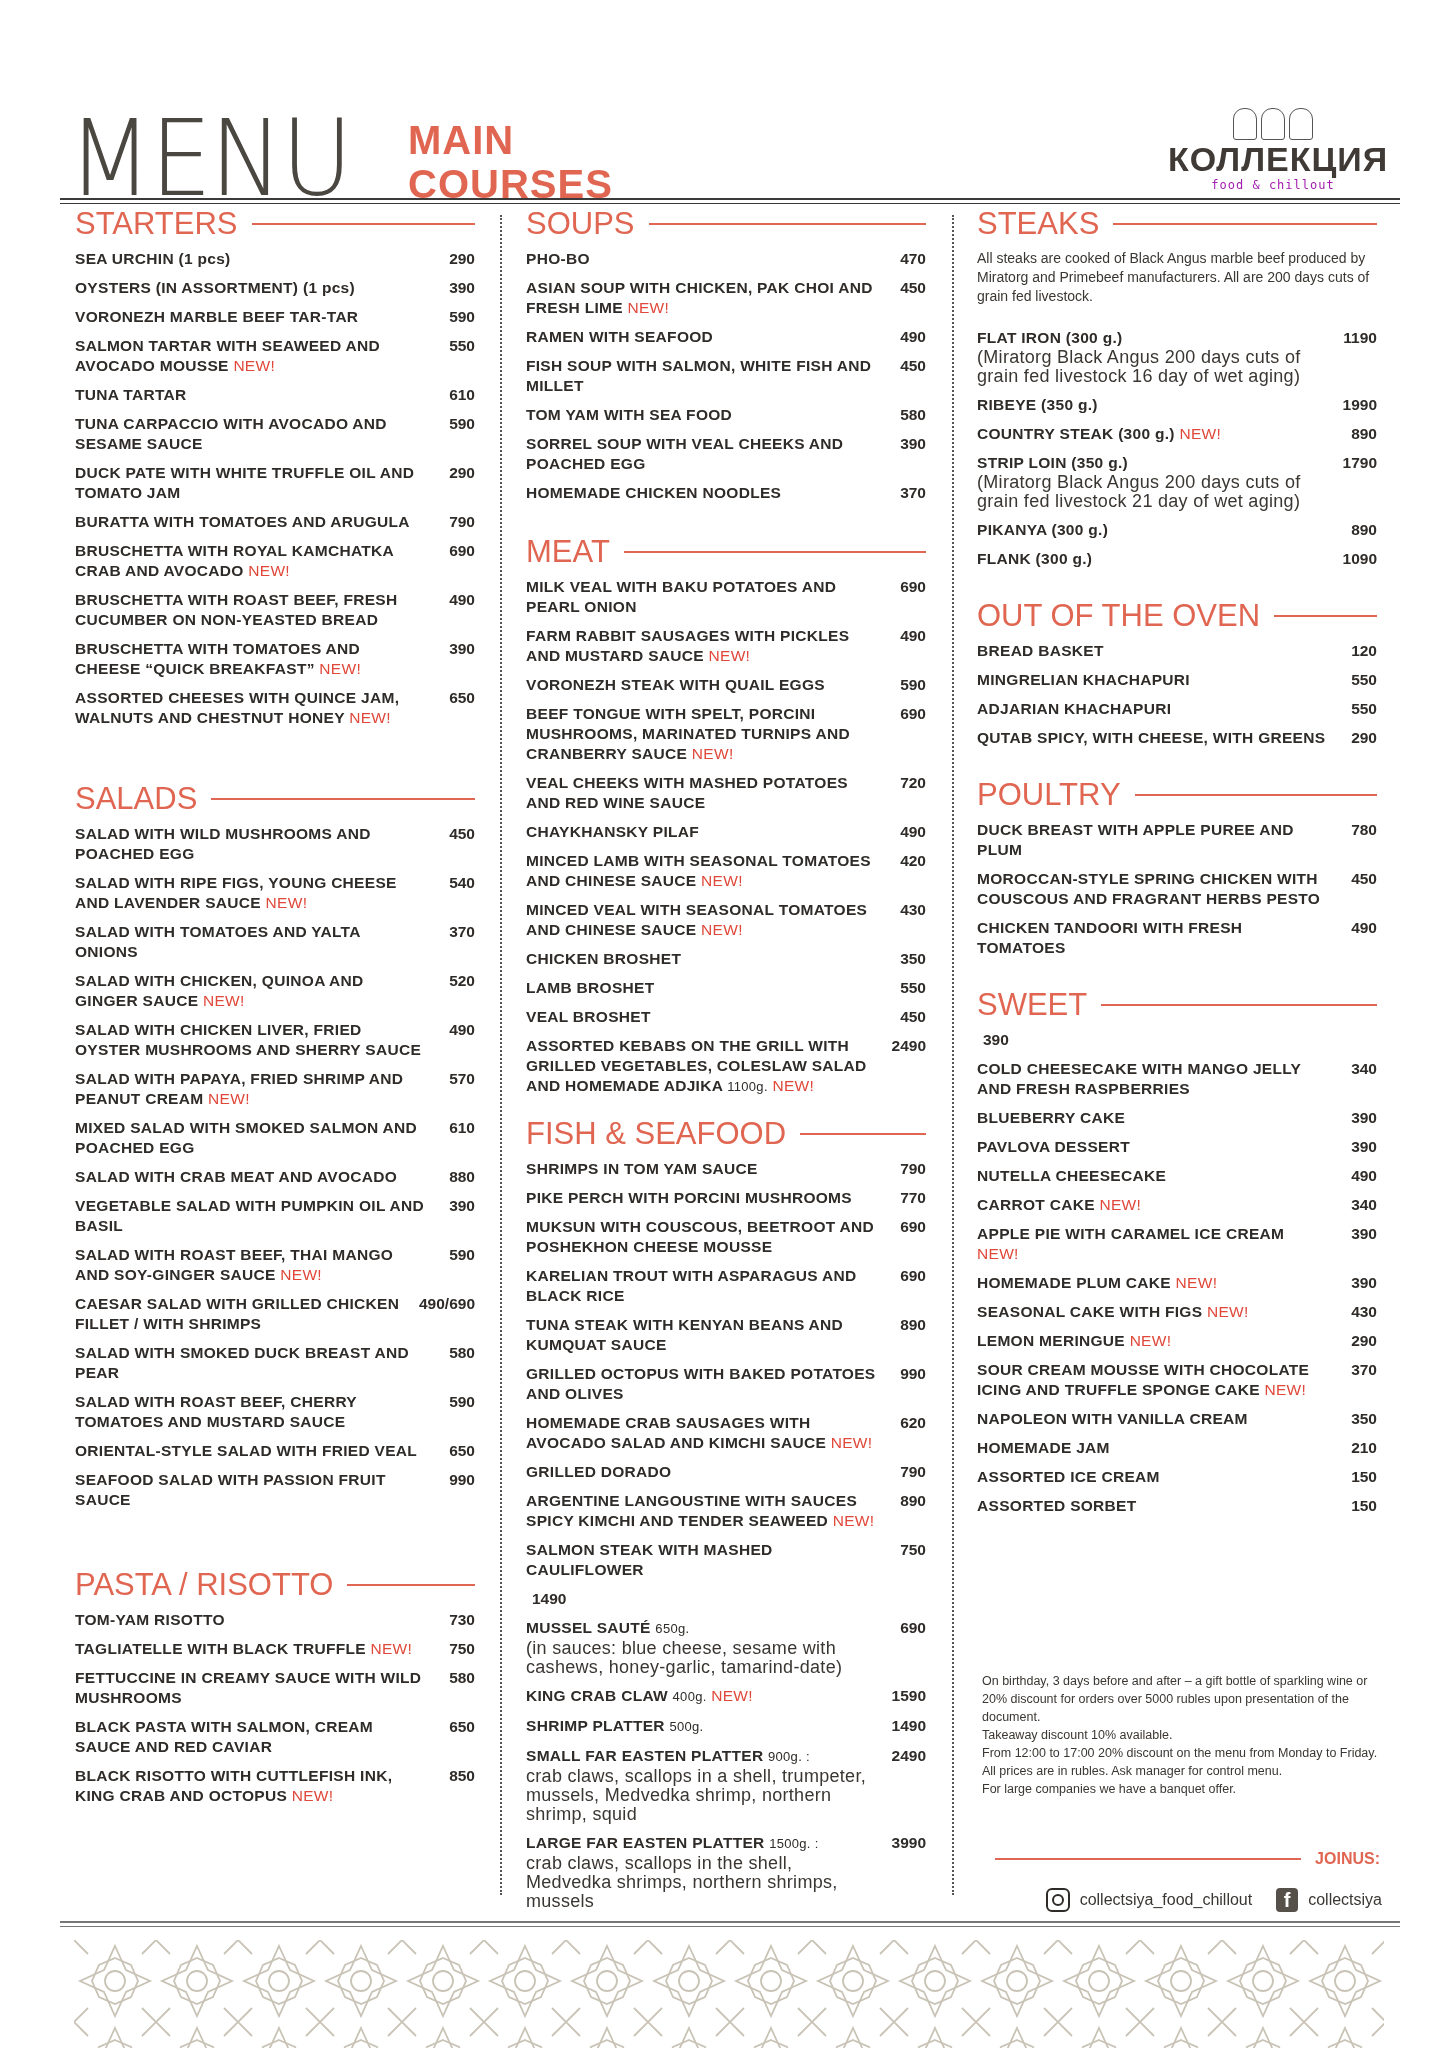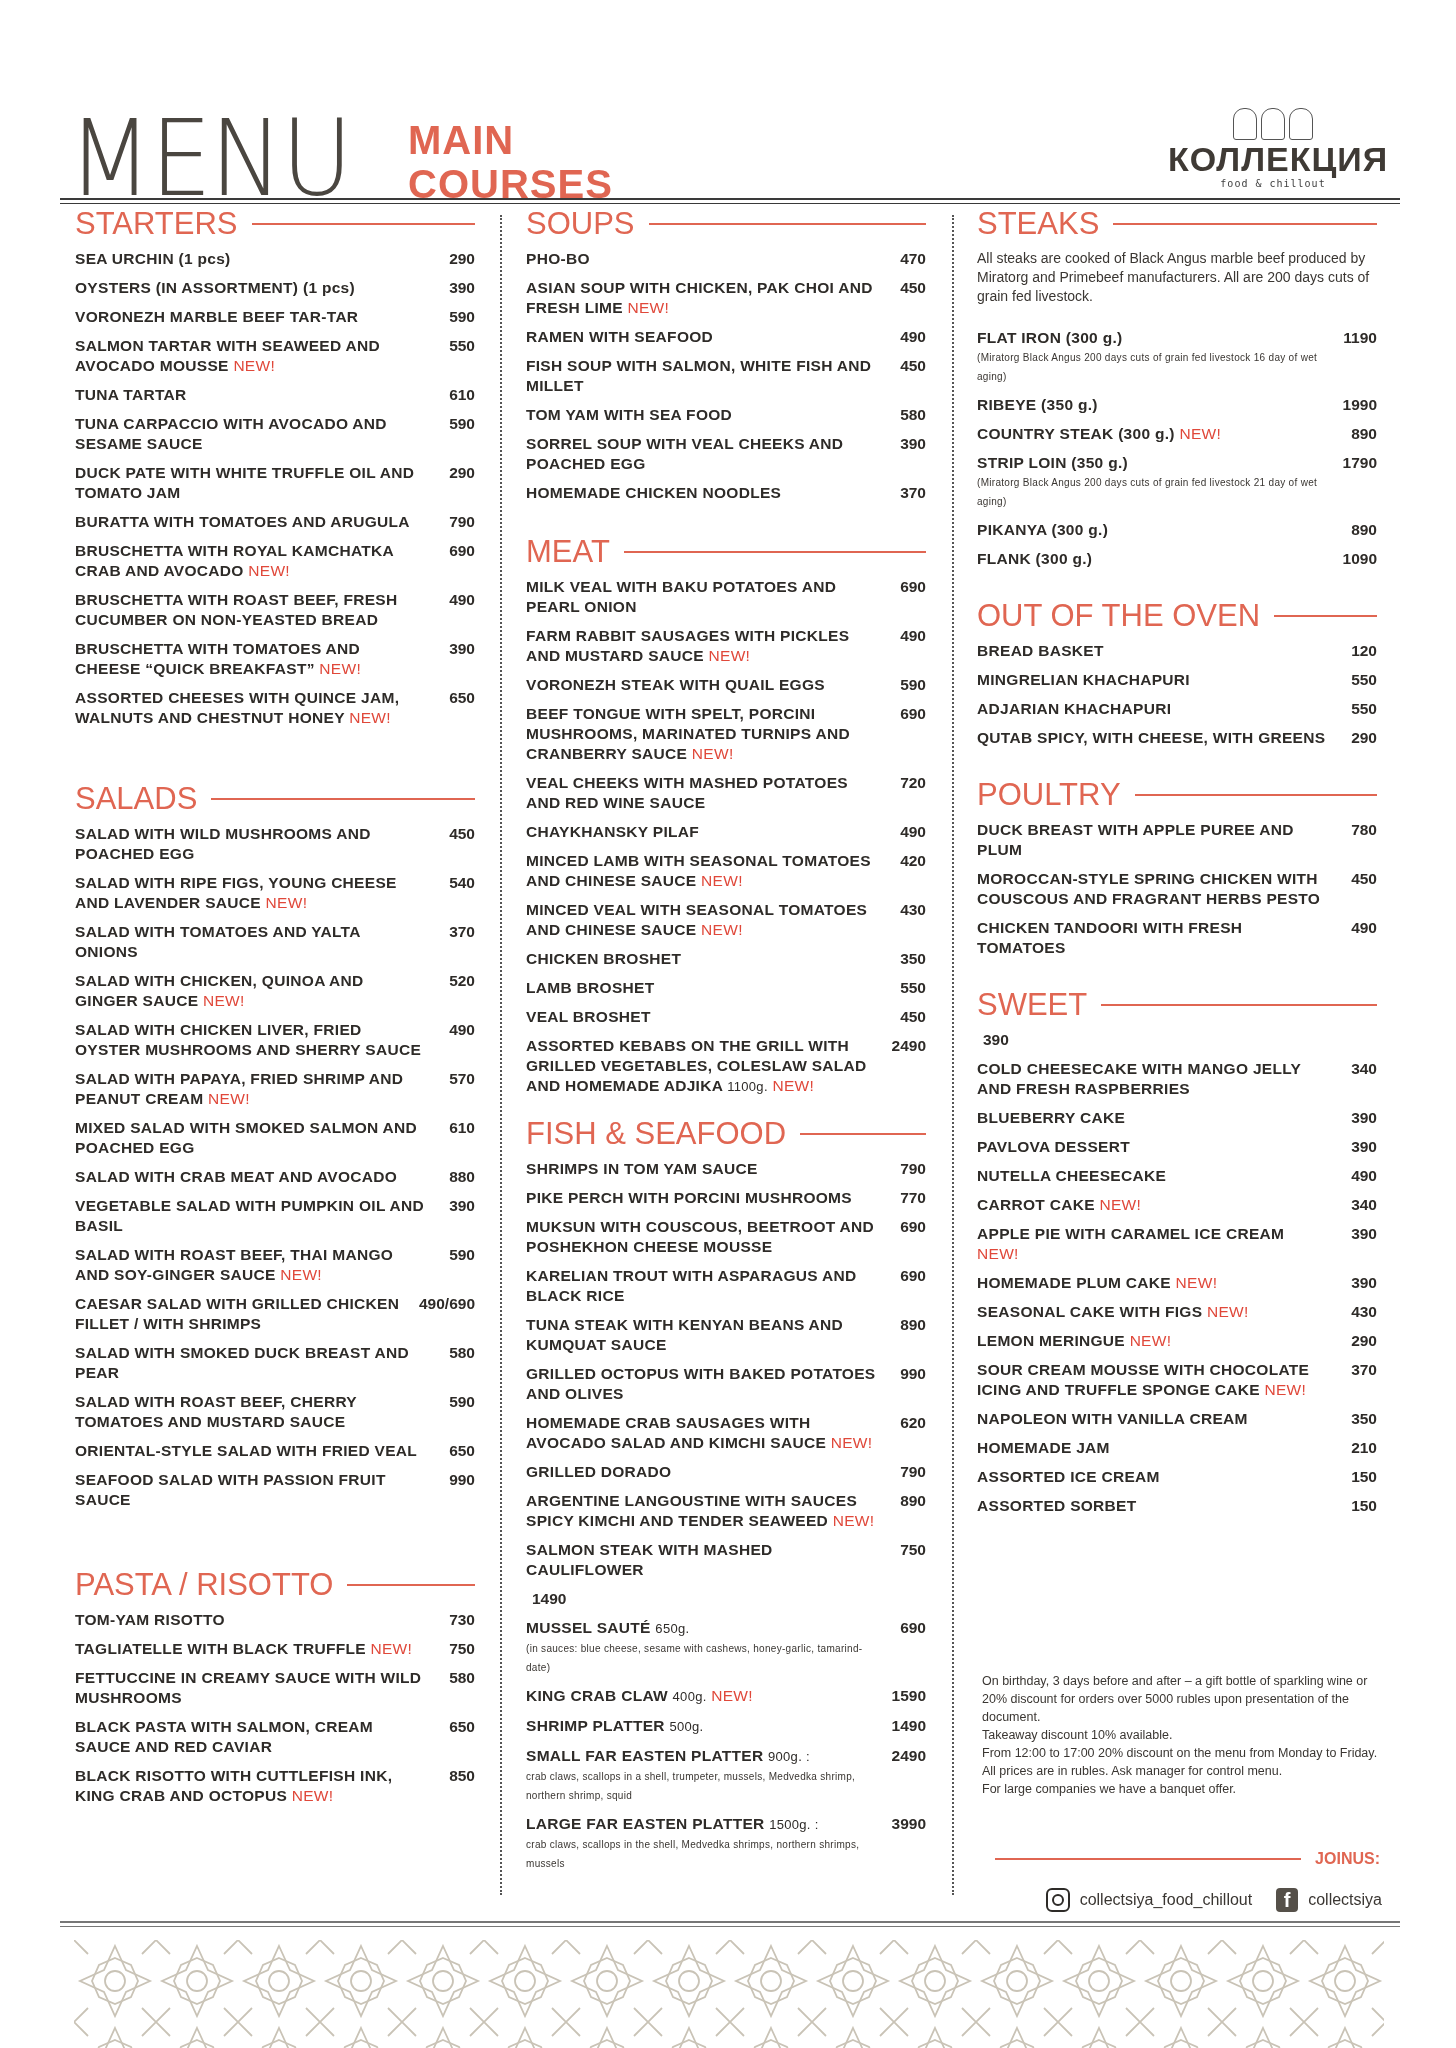--- a/index.html
+++ b/index.html
@@ -8,37 +8,37 @@
     font-family:"Liberation Sans", sans-serif; color:#2e2b28;
   }
   .header { position:absolute; left:60px; top:80px; width:1340px; height:110px;margin-top:24px; }
   .menu-title { position:absolute; left:8px; top:0; font-family:"DejaVu Sans", sans-serif; font-weight:300;
     font-size:106px; letter-spacing:-2px; color:#4a4640; line-height:110px; transform:scaleX(0.92); transform-origin:left; }
   .subtitle { position:absolute; left:348px; top:14px; color:#e06652; font-size:40px; font-weight:bold; line-height:44px; letter-spacing:1px; }
   .logo { position:absolute; right:22px; top:0; width:210px; text-align:center; }
   .logo-people { height:36px; display:flex; justify-content:center; gap:4px; align-items:flex-end; }
   .logo-people span { display:inline-block; width:22px; height:30px; border:1.5px solid #555; border-radius:11px 11px 3px 3px; }
   .logo-name { font-size:34px; font-weight:bold; color:#3f3a35; letter-spacing:1px; line-height:38px; }
-  .logo-tag { font-family:"DejaVu Sans Mono", monospace; font-size:10px; color:#404040; letter-spacing:1px; }
+  .logo-tag { font-family:"DejaVu Sans Mono", monospace; font-size:12px; color:#a21caf; letter-spacing:1px; }
   .rule-double { position:absolute; left:60px; width:1340px; border-top:2px solid #3a3a3a; height:3px; border-bottom:1px solid #3a3a3a; }
   .col { position:absolute; top:205px; }
   .col1 { left:75px; width:400px; }
   .col2 { left:526px; width:400px; }
   .col3 { left:977px; width:400px; }
   .vdots { position:absolute; top:215px; height:1680px; border-left:2px dotted #555; }
   .section { margin-bottom:28px; }
   .sec-head { display:flex; align-items:center; margin-bottom:6px; }
   .sec-title { color:#e06652; font-size:31px; line-height:38px; white-space:nowrap; font-weight:normal; }
   .sec-line { flex:1; height:2px; background:#e06652; margin-left:14px; }
   .item { display:flex; justify-content:space-between; align-items:flex-start; margin:0 0 9px 0; }
   .item-name { font-size:15.5px; font-weight:bold; text-transform:none; line-height:20px; max-width:350px; color:#2e2b28; letter-spacing:0.3px; }
   .item-price { font-size:15.5px; font-weight:bold; line-height:20px; white-space:nowrap; padding-left:6px; }
   .new { color:#e0483a; font-weight:normal; }
   .weight { font-weight:normal; font-size:13px; }
-  .desc { font-weight:normal; font-size:10px; line-height:19px; color:#3a3632; }
+  .desc { font-weight:normal; font-size:18px; line-height:19px; color:#3a3632; }
   .intro { font-size:14px; line-height:19px; margin-bottom:22px; color:#3a3632; }
   .notes { position:absolute; left:982px; top:1672px; width:400px; font-size:12.5px; line-height:18px; color:#3a3632; }
   .joinus { position:absolute; left:995px; top:1850px; width:385px; display:flex; align-items:center; }
   .joinus .line { flex:1; height:2px; background:#e06652; margin-right:14px; }
   .joinus .lbl { color:#e06652; font-weight:bold; font-size:16px; }
   .social { position:absolute; right:74px; top:1888px; display:flex; align-items:center; gap:10px; font-size:16px; color:#3a3632; }
   .ig { width:20px; height:20px; border:2.5px solid #2e2b28; border-radius:6px; display:inline-flex; align-items:center; justify-content:center; }
   .ig::after { content:""; width:8px; height:8px; border:2px solid #2e2b28; border-radius:50%; }
   .fb { width:22px; height:24px; background:#555049; border-radius:4px; color:#fff; font-weight:bold; font-size:20px; display:inline-flex; align-items:flex-end; justify-content:center; margin-left:14px; }
   .pattern { position:absolute; left:74px; top:1940px; width:1310px; height:108px; }

